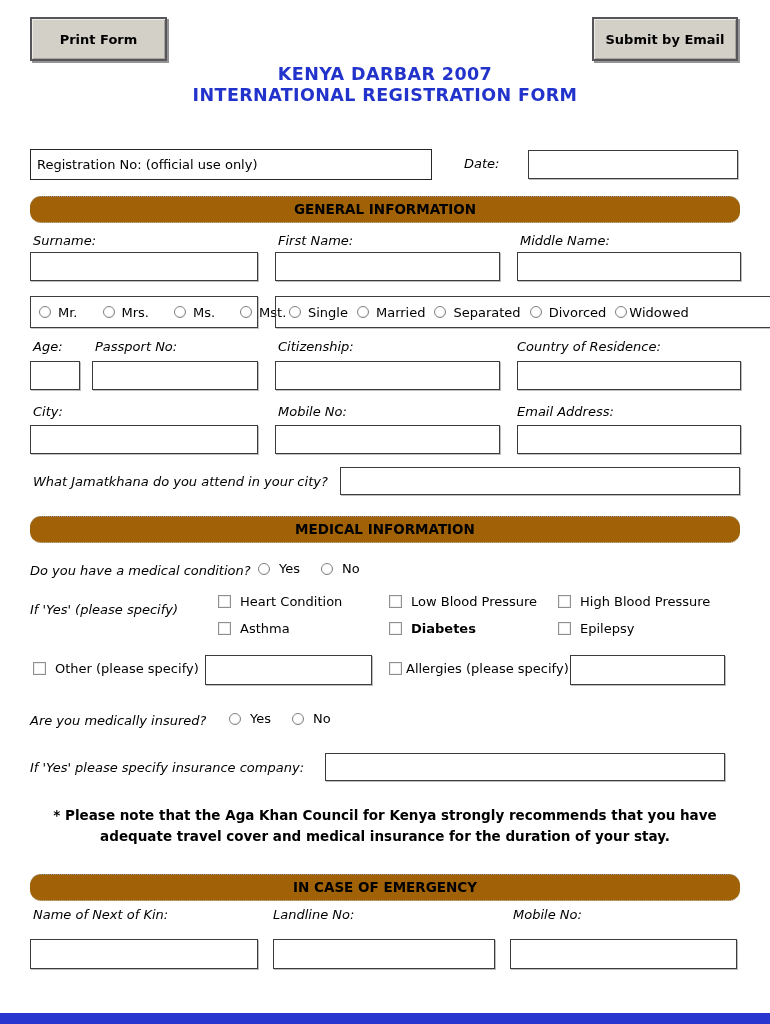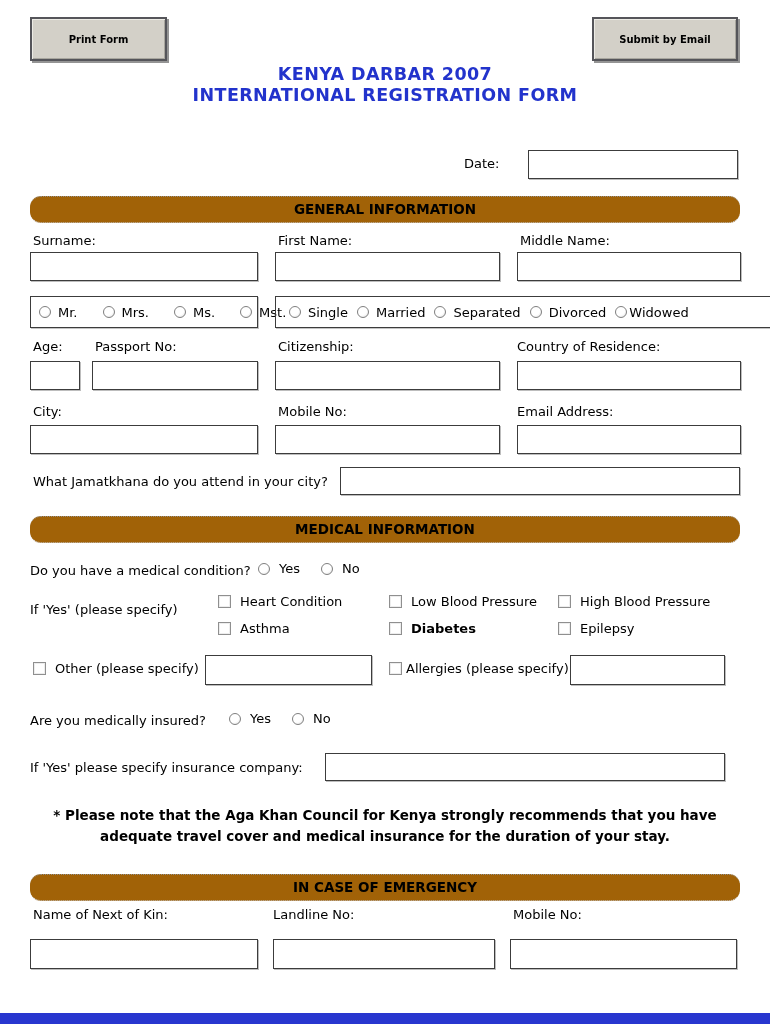--- a/index.html
+++ b/index.html
@@ -2,30 +2,30 @@
 <html><head>
 <meta charset="utf-8">
 <style>
   html,body{margin:0;padding:0;background:#fff;}
   .page{position:relative;width:770px;height:1024px;background:#ffffff;overflow:hidden;
         font-family:"DejaVu Sans","Liberation Sans",sans-serif;font-size:13px;color:#000;}
 
   
   .btn{position:absolute;box-sizing:border-box;background:#d3d0c8;border:2px solid #55555a;
        box-shadow:inset 1px 1px 0 #ecebe5, inset -1px -1px 0 #a8a69e, 2px 2px 0 rgba(60,60,60,.55);
-       font-family:inherit;font-weight:bold;font-size:10px;color:#000;cursor:pointer;}
+       font-family:inherit;font-weight:bold;font-size:13px;color:#000;cursor:pointer;}
   .btn.print{left:30px;top:17px;width:137px;height:44px;}
   .btn.submit{left:592px;top:17px;width:146px;height:44px;}
 
   
   .title{position:absolute;left:0;top:64px;width:770px;text-align:center;
          color:#2233cc;font-weight:bold;font-size:17.5px;line-height:21px;letter-spacing:.4px;}
 
   
-  .lbl{position:absolute;white-space:nowrap;line-height:15px;}
+  .lbl{position:absolute;white-space:nowrap;line-height:15px;font-style:italic;}
 
   
   .field{position:absolute;box-sizing:border-box;background:#fff;border:1px solid #3c3c3c;
          box-shadow:1px 1px 0 #bdbdbd;font:inherit;padding:2px 5px;outline:none;}
 
   
   .regbox{position:absolute;left:30px;top:149px;width:402px;height:31px;box-sizing:border-box;
           border:1px solid #262626;display:flex;align-items:center;padding-left:6px;}
 
   
@@ -57,20 +57,23 @@
 <div class="page">
 
   <button class="btn print">Print Form</button>
   <button class="btn submit">Submit by Email</button>
 
   <div class="title">
     <div>KENYA DARBAR 2007</div>
     <div>INTERNATIONAL REGISTRATION FORM</div>
   </div>
 
+  <div class="regbox">
+    <span>Registration No: (official use only)</span>
+  </div>
   <span class="lbl" style="left:464px;top:156px;">Date:</span>
   <input class="field" style="left: 528px; top: 150px; width: 210px; height: 29px;" value="">
 
   <div class="section-header" style="top:196px;">GENERAL INFORMATION</div>
 
   <span class="lbl" style="left:33px;top:233px;">Surname:</span>
   <span class="lbl" style="left:278px;top:233px;">First Name:</span>
   <span class="lbl" style="left:520px;top:233px;">Middle Name:</span>
 
   <input class="field" style="left: 30px; top: 252px; width: 228px; height: 29px;" value="">

